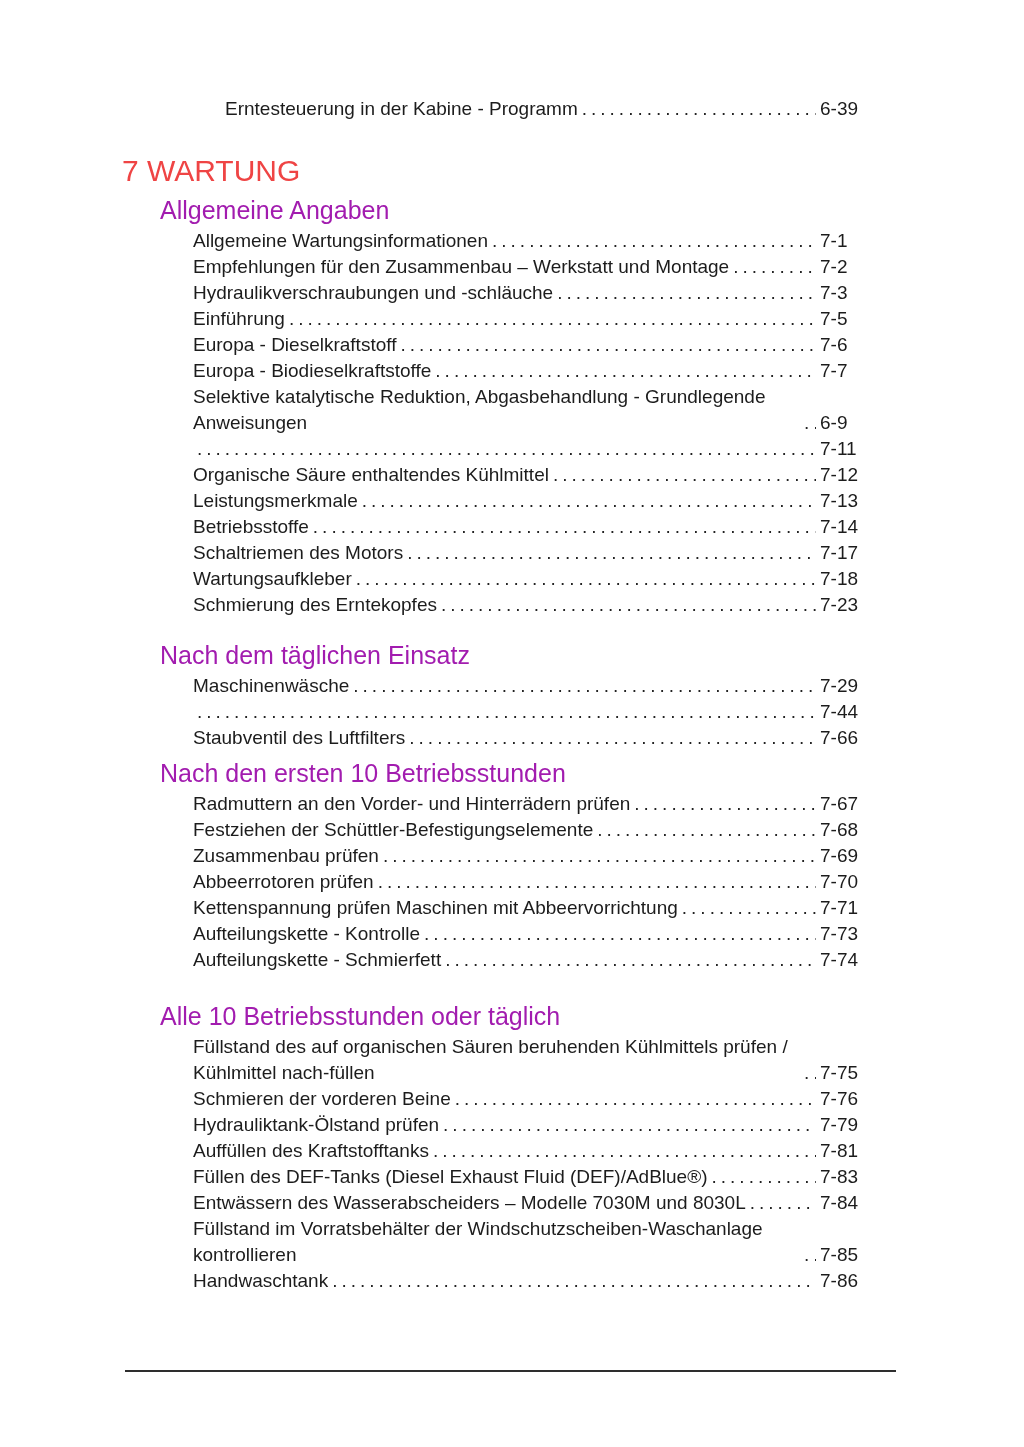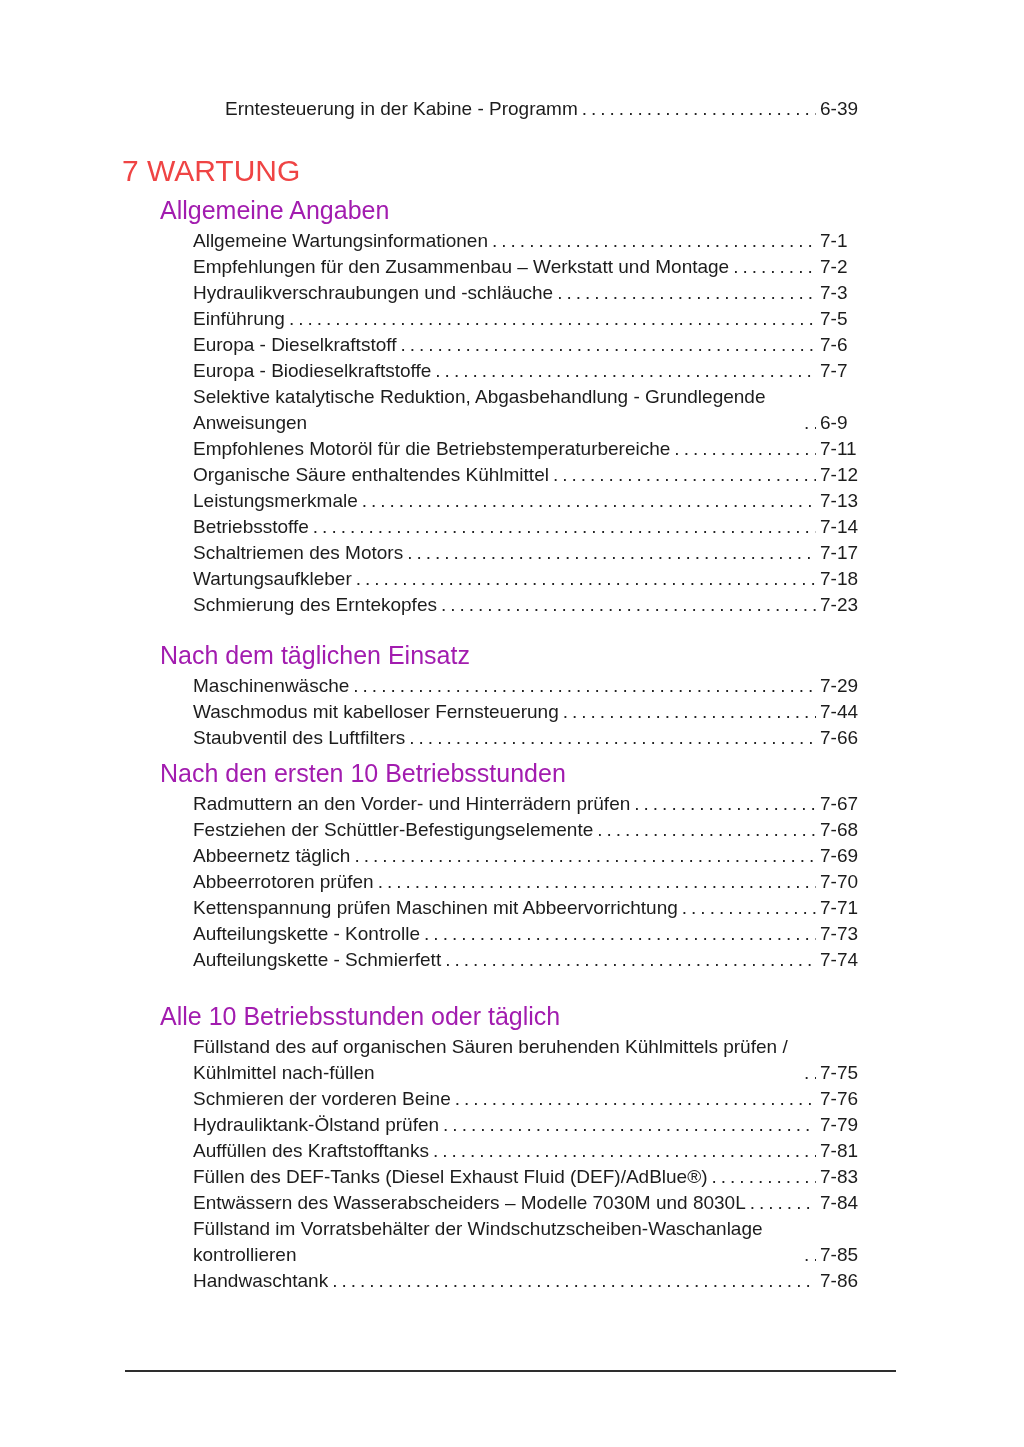--- a/index.html
+++ b/index.html
@@ -139,21 +139,20 @@
             <span class="entry-label">Europa - Biodieselkraftstoffe</span>
             <span class="dots"></span>
             <span class="entry-page">7-7</span>
           </div>
           <div class="toc-entry">
             <span class="entry-label">Selektive katalytische Reduktion, Abgasbehandlung - Grundlegende Anweisungen</span>
             <span class="dots"></span>
             <span class="entry-page">6-9</span>
           </div>
           <div class="toc-entry">
-            <span class="entry-label">Empfohlenes Motoröl für die Betriebstemperaturbereiche</span>
             <span class="dots"></span>
             <span class="entry-page">7-11</span>
           </div>
           <div class="toc-entry">
             <span class="entry-label">Organische Säure enthaltendes Kühlmittel</span>
             <span class="dots"></span>
             <span class="entry-page">7-12</span>
           </div>
           <div class="toc-entry">
             <span class="entry-label">Leistungsmerkmale</span>
@@ -182,21 +181,20 @@
           </div>
         </section>
         <section class="section">
           <h2 class="section-title">Nach dem täglichen Einsatz</h2>
           <div class="toc-entry">
             <span class="entry-label">Maschinenwäsche</span>
             <span class="dots"></span>
             <span class="entry-page">7-29</span>
           </div>
           <div class="toc-entry">
-            <span class="entry-label">Waschmodus mit kabelloser Fernsteuerung</span>
             <span class="dots"></span>
             <span class="entry-page">7-44</span>
           </div>
           <div class="toc-entry">
             <span class="entry-label">Staubventil des Luftfilters</span>
             <span class="dots"></span>
             <span class="entry-page">7-66</span>
           </div>
         </section>
         <section class="section">
@@ -205,21 +203,21 @@
             <span class="entry-label">Radmuttern an den Vorder- und Hinterrädern prüfen</span>
             <span class="dots"></span>
             <span class="entry-page">7-67</span>
           </div>
           <div class="toc-entry">
             <span class="entry-label">Festziehen der Schüttler-Befestigungselemente</span>
             <span class="dots"></span>
             <span class="entry-page">7-68</span>
           </div>
           <div class="toc-entry">
-            <span class="entry-label">Abbeernetz täglich</span>
+            <span class="entry-label">Zusammenbau prüfen</span>
             <span class="dots"></span>
             <span class="entry-page">7-69</span>
           </div>
           <div class="toc-entry">
             <span class="entry-label">Abbeerrotoren prüfen</span>
             <span class="dots"></span>
             <span class="entry-page">7-70</span>
           </div>
           <div class="toc-entry">
             <span class="entry-label">Kettenspannung prüfen Maschinen mit Abbeervorrichtung</span>

